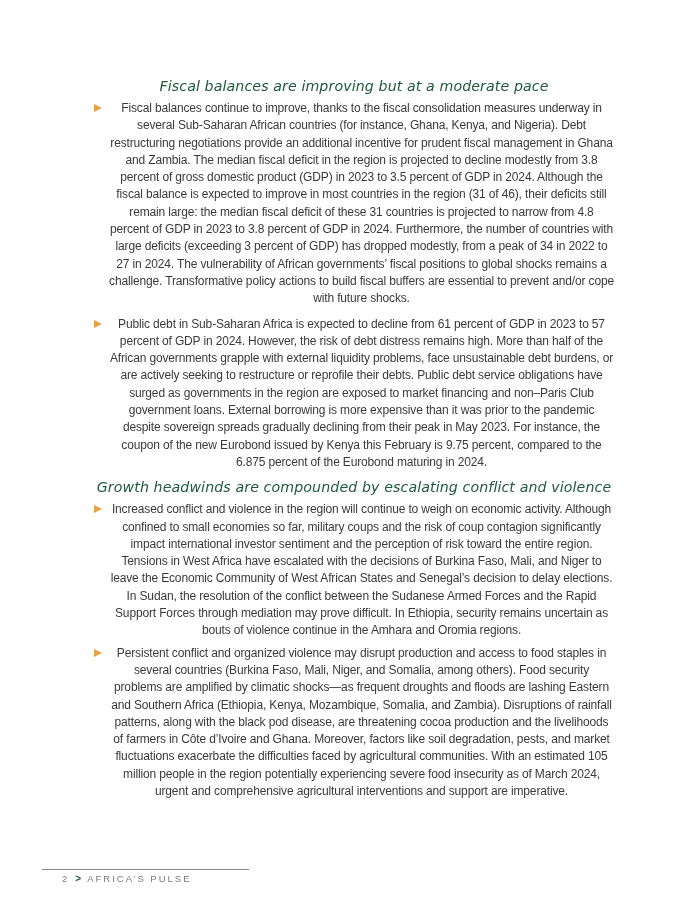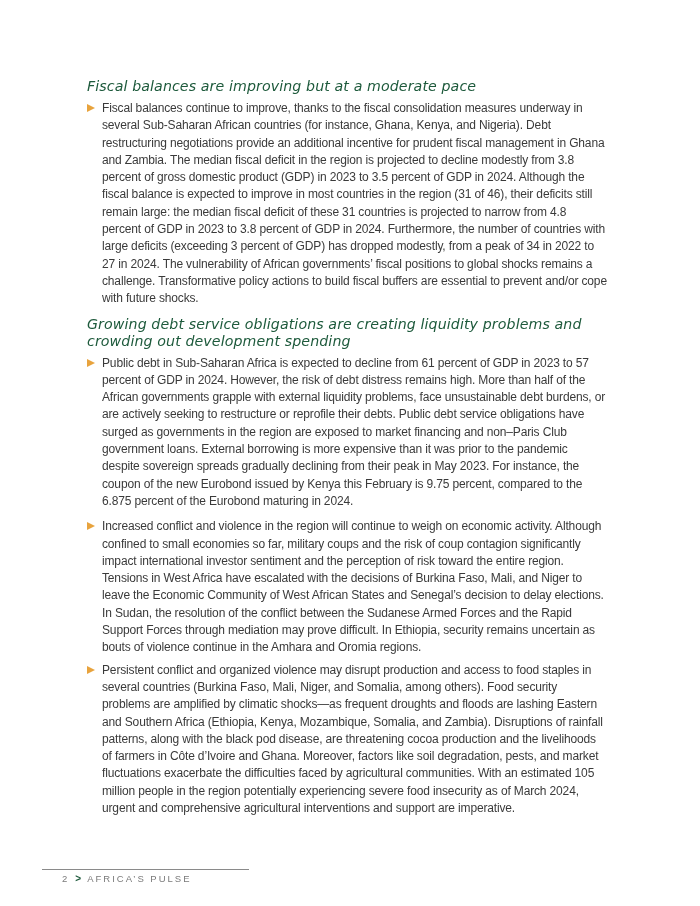--- a/index.html
+++ b/index.html
@@ -17,23 +17,24 @@
     }
     .page {
       position: absolute;
       left: 0;
       top: 0;
       width: 700px;
       height: 906px;
     }
     .content {
       position: absolute;
-      left: 87px;
+      left: 94px;
       top: 78px;
       width: 520px;
+      text-align: center;
     }
     .section-heading {
       font-family: "DejaVu Sans", sans-serif;
       font-style: italic;
       font-weight: normal;
       color: #1e5a3c;
       font-size: 14.2px;
       line-height: 17px;
       margin: 0 0 5px 0;
       letter-spacing: 0.1px;
@@ -95,28 +96,28 @@
 
     <div class="section">
       <h2 class="section-heading">Fiscal balances are improving but at a moderate pace</h2>
       <p class="bullet">
         <span class="bullet-marker"></span>
         <span>Fiscal balances continue to improve, thanks to the fiscal consolidation measures underway in several Sub-Saharan African countries (for instance, Ghana, Kenya, and Nigeria). Debt restructuring negotiations provide an additional incentive for prudent fiscal management in Ghana and Zambia. The median fiscal deficit in the region is projected to decline modestly from 3.8 percent of gross domestic product (GDP) in 2023 to 3.5 percent of GDP in 2024. Although the fiscal balance is expected to improve in most countries in the region (31 of 46), their deficits still remain large: the median fiscal deficit of these 31 countries is projected to narrow from 4.8 percent of GDP in 2023 to 3.8 percent of GDP in 2024. Furthermore, the number of countries with large deficits (exceeding 3 percent of GDP) has dropped modestly, from a peak of 34 in 2022 to 27 in 2024. The vulnerability of African governments’ fiscal positions to global shocks remains a challenge. Transformative policy actions to build fiscal buffers are essential to prevent and/or cope with future shocks.</span>
       </p>
     </div>
 
     <div class="section">
-      <h2 class="section-heading">Growing debt service obligations are creating liquidity problems and crowding out development spending</h2>
       <p class="bullet">
         <span class="bullet-marker"></span>
         <span>Public debt in Sub-Saharan Africa is expected to decline from 61 percent of GDP in 2023 to 57 percent of GDP in 2024. However, the risk of debt distress remains high. More than half of the African governments grapple with external liquidity problems, face unsustainable debt burdens, or are actively seeking to restructure or reprofile their debts. Public debt service obligations have surged as governments in the region are exposed to market financing and non–Paris Club government loans. External borrowing is more expensive than it was prior to the pandemic despite sovereign spreads gradually declining from their peak in May 2023. For instance, the coupon of the new Eurobond issued by Kenya this February is 9.75 percent, compared to the 6.875 percent of the Eurobond maturing in 2024.</span>
       </p>
     </div>
 
     <div class="section">
+      <h2 class="section-heading">Growth headwinds are compounded by escalating conflict and violence</h2>
       <p class="bullet">
         <span class="bullet-marker"></span>
         <span>Increased conflict and violence in the region will continue to weigh on economic activity. Although confined to small economies so far, military coups and the risk of coup contagion significantly impact international investor sentiment and the perception of risk toward the entire region. Tensions in West Africa have escalated with the decisions of Burkina Faso, Mali, and Niger to leave the Economic Community of West African States and Senegal’s decision to delay elections. In Sudan, the resolution of the conflict between the Sudanese Armed Forces and the Rapid Support Forces through mediation may prove difficult. In Ethiopia, security remains uncertain as bouts of violence continue in the Amhara and Oromia regions.</span>
       </p>
       <p class="bullet">
         <span class="bullet-marker"></span>
         <span>Persistent conflict and organized violence may disrupt production and access to food staples in several countries (Burkina Faso, Mali, Niger, and Somalia, among others). Food security problems are amplified by climatic shocks—as frequent droughts and floods are lashing Eastern and Southern Africa (Ethiopia, Kenya, Mozambique, Somalia, and Zambia). Disruptions of rainfall patterns, along with the black pod disease, are threatening cocoa production and the livelihoods of farmers in Côte d’Ivoire and Ghana. Moreover, factors like soil degradation, pests, and market fluctuations exacerbate the difficulties faced by agricultural communities. With an estimated 105 million people in the region potentially experiencing severe food insecurity as of March 2024, urgent and comprehensive agricultural interventions and support are imperative.</span>
       </p>
     </div>
 

